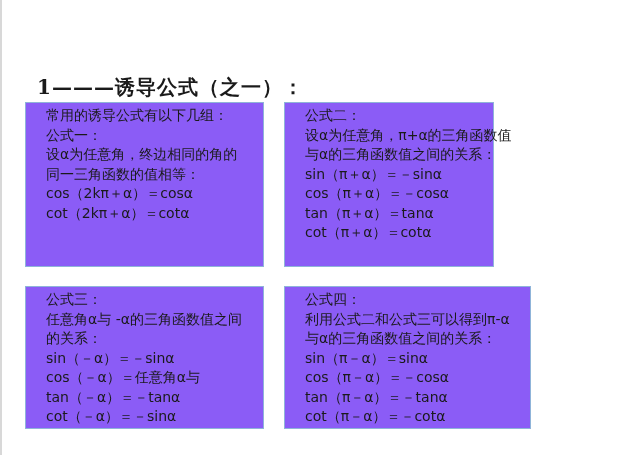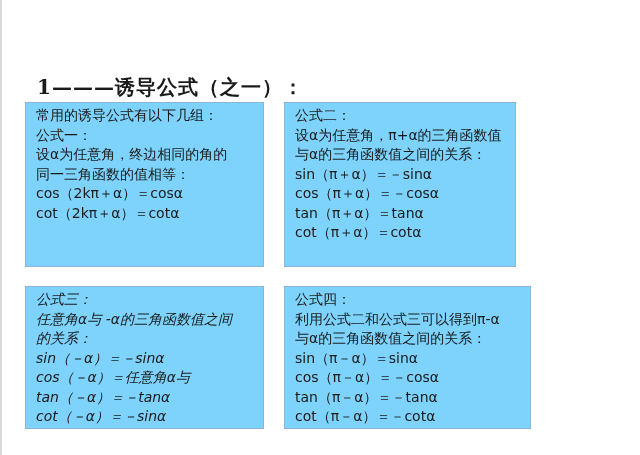--- a/index.html
+++ b/index.html
@@ -29,32 +29,32 @@
       top: 74px;
       font-size: 20px;
       font-weight: bold;
       letter-spacing: 1px;
       white-space: nowrap;
       font-family: "DejaVu Serif", serif;
     }
     .box {
       position: absolute;
       border: 1.5px solid #8fb4d9;
-      background: #7dd3fc;
+      background: #8b5cf6;
       box-sizing: border-box;
-      padding: 3px 10px;
+      padding: 3px 20px;
       font-size: 14px;
       line-height: 19.5px;
     }
     .box .line {
       white-space: nowrap;
     }
     #box-1 { left: 25px;  top: 102px; width: 239px; height: 165px; }
-    #box-2 { left: 284px; top: 102px; width: 232px; height: 165px; }
-    #box-3 { left: 25px;  top: 286px; width: 239px; height: 143px; font-style: italic; }
+    #box-2 { left: 284px; top: 102px; width: 210px; height: 165px; }
+    #box-3 { left: 25px;  top: 286px; width: 239px; height: 143px; }
     #box-4 { left: 284px; top: 286px; width: 247px; height: 143px; }
   </style>
 </head>
 <body>
 
 <div class="left-rule"></div>
 
 <div class="heading">1———诱导公式（之一）：</div>
 
 <div class="box" id="box-1">

